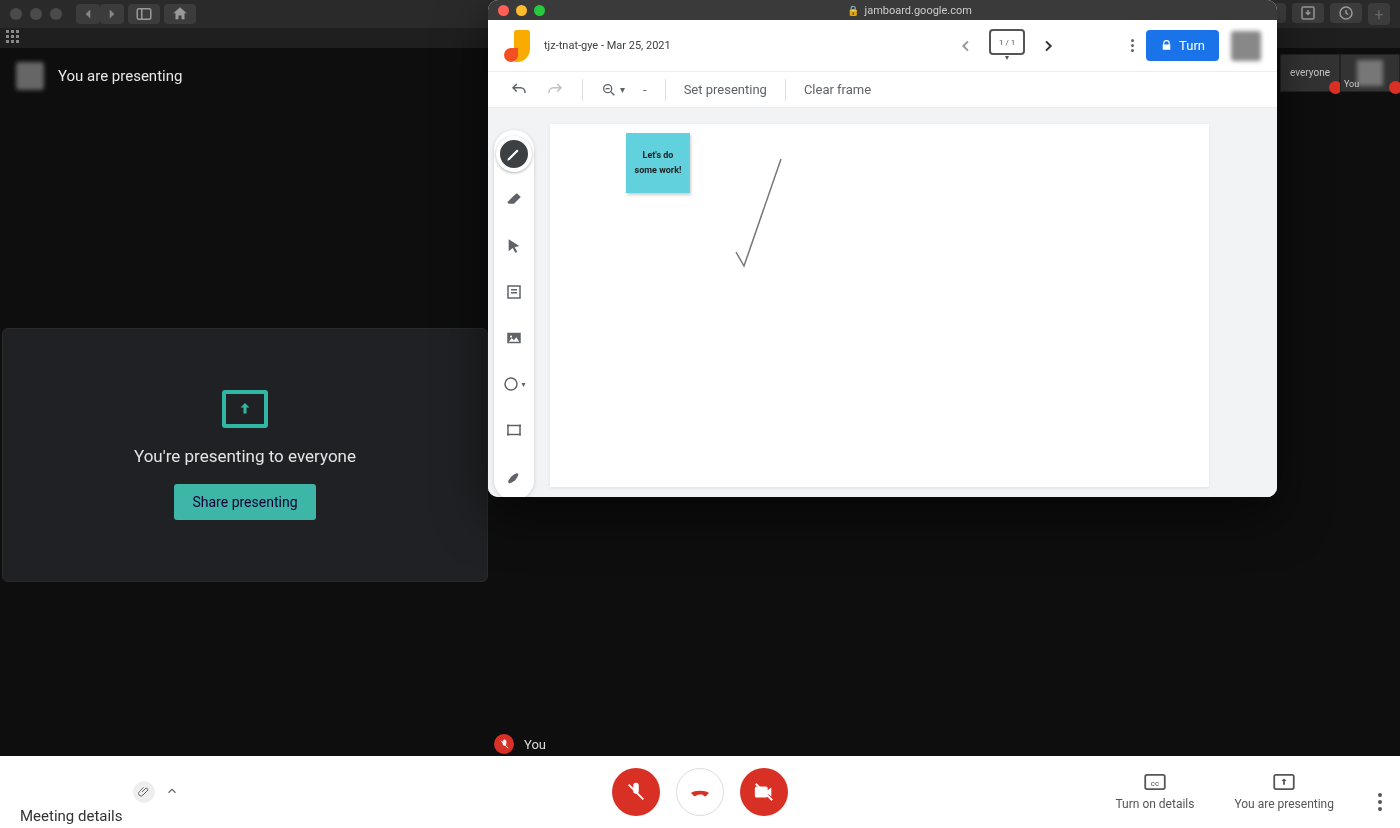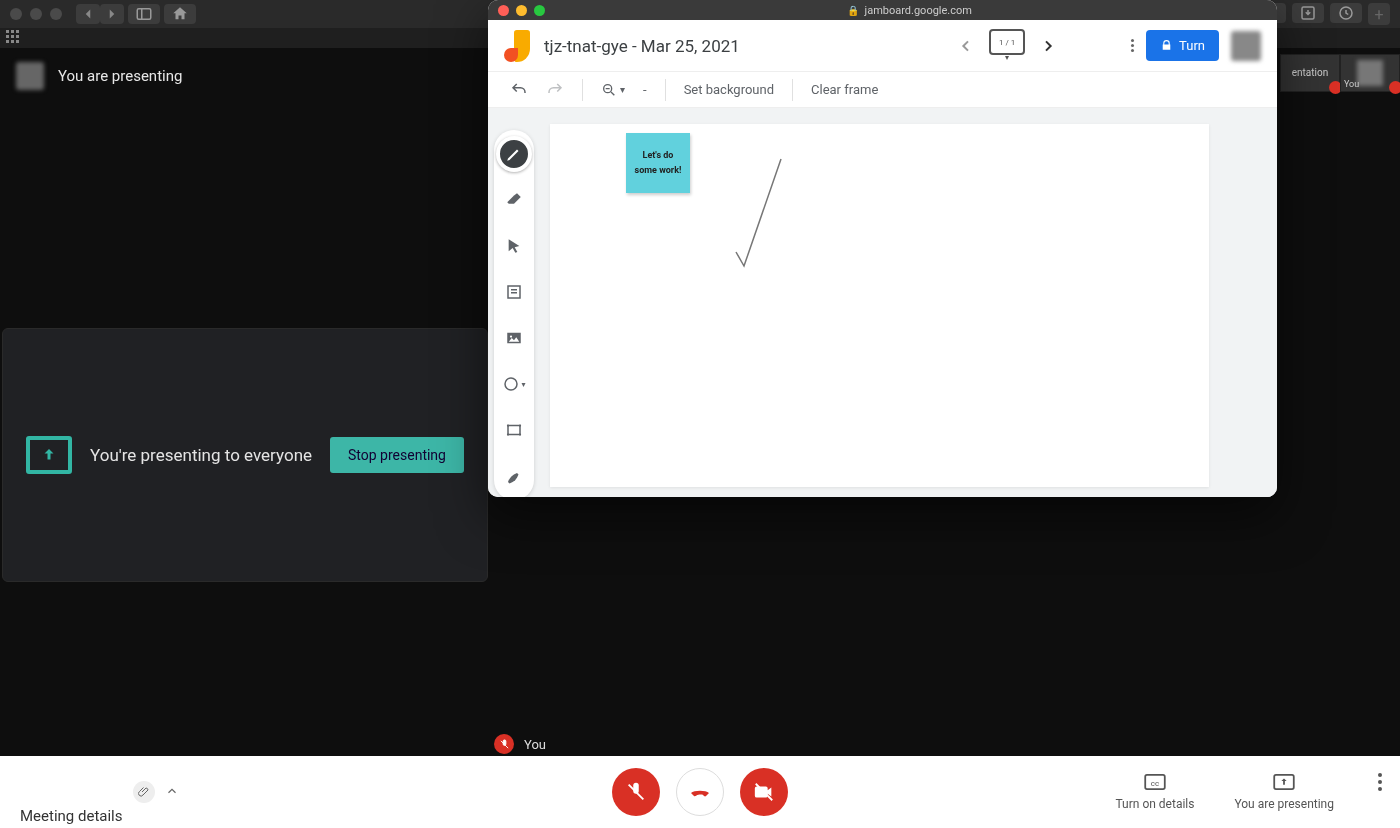--- a/index.html
+++ b/index.html
@@ -25,42 +25,42 @@
 
   
   .meet-area { position:absolute; top:48px; left:0; right:0; bottom:72px; background:#0e0e0e; }
 
   
   .presenting-row { position:absolute; top:14px; left:16px; display:flex; align-items:center; gap:14px; }
   .avatar-sm { width:28px; height:28px; background:#666; border-radius:3px; filter: blur(2px); }
   .presenting-text { color:#e6e6e6; font-size:15px; }
 
   
-  .present-panel { position:absolute; left:2px; top:280px; width:486px; height:254px; background:#202124; border-radius:6px; display:flex; flex-direction:row; align-items:center; justify-content:center; gap:18px; border:1px solid #2a2a2a; }
+  .present-panel { position:absolute; left:2px; top:280px; width:486px; height:254px; background:#202124; border-radius:6px; display:flex; flex-direction:column; align-items:center; justify-content:center; gap:18px; border:1px solid #2a2a2a; }
   .present-icon { width:46px; height:38px; border:4px solid #32b6a4; border-radius:3px; display:flex; align-items:center; justify-content:center; }
   .present-icon svg { fill:#32b6a4; }
   .present-msg { color:#e4e4e4; font-size:17px; }
   .stop-btn { background:#3db6a7; color:#103; border:none; padding:10px 18px; font-size:14px; border-radius:3px; cursor:pointer; }
 
   
   .you-bottom { position:absolute; left:494px; bottom:2px; display:flex; align-items:center; gap:10px; }
   .mic-badge { width:20px; height:20px; border-radius:50%; background:#d93025; display:flex; align-items:center; justify-content:center; }
   .you-text { color:#ddd; font-size:13px; }
 
   
   .meet-bottom { position:absolute; bottom:0; left:0; right:0; height:72px; background:#fff; display:flex; align-items:center; }
   .meet-left { display:flex; align-items:center; gap:10px; margin-left:20px; }
   .md-text { color:#333; font-size:15px;margin-top:48px; }
   .attach-pill { width:22px; height:22px; border-radius:50%; background:#eee; display:flex; align-items:center; justify-content:center; color:#555; }
   .chev-up { color:#555; }
   .meet-center { position:absolute; left:50%; transform:translateX(-50%); display:flex; gap:16px; }
   .circle-btn { width:48px; height:48px; border-radius:50%; display:flex; align-items:center; justify-content:center; }
   .red { background:#d93025; }
   .whitebtn { background:#fff; border:1px solid #ddd; }
-  .meet-right { margin-left:auto; margin-right:14px; display:flex; align-items:flex-start; gap:40px; }
+  .meet-right { margin-left:auto; margin-right:14px; display:flex; align-items:flex-end; gap:40px; }
   .right-item { display:flex; flex-direction:column; align-items:center; gap:6px; color:#555; font-size:12px; }
   .right-item .ico { width:22px; height:18px; display:flex; align-items:center; justify-content:center; }
   .more-dots { display:flex; flex-direction:column; gap:3px; padding:0 4px; }
   .more-dots i { width:4px; height:4px; background:#555; border-radius:50%; display:block; }
 
   
   .tiles { position:absolute; top:54px; right:0; display:flex; }
   .tile { width:60px; height:38px; background:#333; position:relative; display:flex; align-items:center; justify-content:center; font-size:10px; color:#ccc; border:1px solid #222; }
   .tile .mute { position:absolute; right:-3px; bottom:-3px; width:13px; height:13px; border-radius:50%; background:#d93025; }
   .tile .txt { line-height:10px; text-align:left; }
@@ -72,21 +72,21 @@
   .jt-dots { display:flex; gap:7px; }
   .jt-dots span { width:11px; height:11px; border-radius:50%; display:block; }
   .jd-r { background:#ff5f57; } .jd-y { background:#febc2e; } .jd-g { background:#28c840; }
   .jt-url { flex:1; text-align:center; color:#ccc; font-size:11px; display:flex; align-items:center; justify-content:center; gap:5px; }
   .lock-ico { font-size:10px; }
 
   .jam-header { height:52px; background:#fff; display:flex; align-items:center; padding:0 16px; gap:14px; border-bottom:1px solid #eee; }
   .jam-logo { width:26px; height:32px; position:relative; }
   .jam-logo .y { position:absolute; right:0; top:0; width:16px; height:32px; background:#f9ab00; border-radius:3px 3px 14px 3px; }
   .jam-logo .o { position:absolute; left:0; bottom:0; width:14px; height:14px; background:#f25022; border-radius:50% 0 50% 50%; }
-  .jam-name { font-size:17px; color:#3c4043; }
+  .jam-name { font-size:11px; color:#3c4043; }
   .jam-center-ctrls { margin-left:auto; display:flex; align-items:center; gap:12px; }
   .frame-nav { display:flex; align-items:center; gap:10px; }
   .chev-btn { width:26px; height:26px; display:flex; align-items:center; justify-content:center; color:#999; }
   .chev-btn.dark { color:#333; }
   .frame-ind { position:relative; }
   .frame-sheet { width:36px; height:26px; border:2px solid #555; background:#fff; position:relative; border-radius:4px; }
   .frame-sheet.back { position:absolute; right:-5px; top:-5px; border-color:#bbb; z-index:-1; }
   .frame-count { font-size:8px; color:#555; text-align:center; line-height:24px; }
   .frame-arrow { text-align:center; font-size:8px; color:#555; margin-top:-2px; }
   .jam-more { display:flex; flex-direction:column; gap:2px; margin-left:6px; }
@@ -188,36 +188,36 @@
     <span class="presenting-text">You are presenting</span>
   </div>
 
   <div class="present-panel">
     <div class="present-icon">
       <svg width="18" height="18" viewBox="0 0 24 24">
           <path d="M12 4l6 6h-4v8h-4v-8H6z"></path>
         </svg>
     </div>
     <div class="present-msg">You're presenting to everyone</div>
-    <button class="stop-btn">Stop presenting</button>
+    <button class="stop-btn">Share presenting</button>
   </div>
 
   <div class="you-bottom">
     <div class="mic-badge">
       <svg width="11" height="11" viewBox="0 0 24 24">
           <path fill="#fff" d="M12 2a3 3 0 013 3v6a3 3 0 01-6 0V5a3 3 0 013-3zM4 4l16 16" stroke="#fff" stroke-width="2"></path>
         </svg>
     </div>
     <span class="you-text">You</span>
   </div>
 </div>
 
 <div class="tiles">
   <div class="tile">
-    <span class="txt">entation</span>
+    <span class="txt">everyone</span>
     <div class="mute"></div>
   </div>
   <div class="tile">
     <div class="blur"></div>
     <span style="position:absolute; left:3px; bottom:2px; font-size:9px;">You</span>
     <div class="mute"></div>
   </div>
 </div>
 
 <div class="meet-bottom">
@@ -347,21 +347,21 @@
     <div class="tb-sep"></div>
     <div class="tb-ico">
       <svg width="16" height="16" viewBox="0 0 24 24">
           <circle cx="10" cy="10" r="6" fill="none" stroke="#5f6368" stroke-width="2"></circle>
           <path stroke="#5f6368" stroke-width="2" d="M15 15l5 5M7 10h6"></path>
         </svg>
       <span style="font-size:10px;">▾</span>
     </div>
     <span style="color:#5f6368">-</span>
     <div class="tb-sep"></div>
-    <span class="tb-link">Set background</span>
+    <span class="tb-link">Set presenting</span>
     <div class="tb-sep"></div>
     <span class="tb-link">Clear frame</span>
   </div>
 
   <div class="jam-body">
     <div class="side-tools">
       <div class="tool selected">
           <svg width="18" height="18" viewBox="0 0 24 24">
             <path fill="currentColor" d="M3 21l3-1 12-12-2-2L4 18z"></path>
           </svg>

